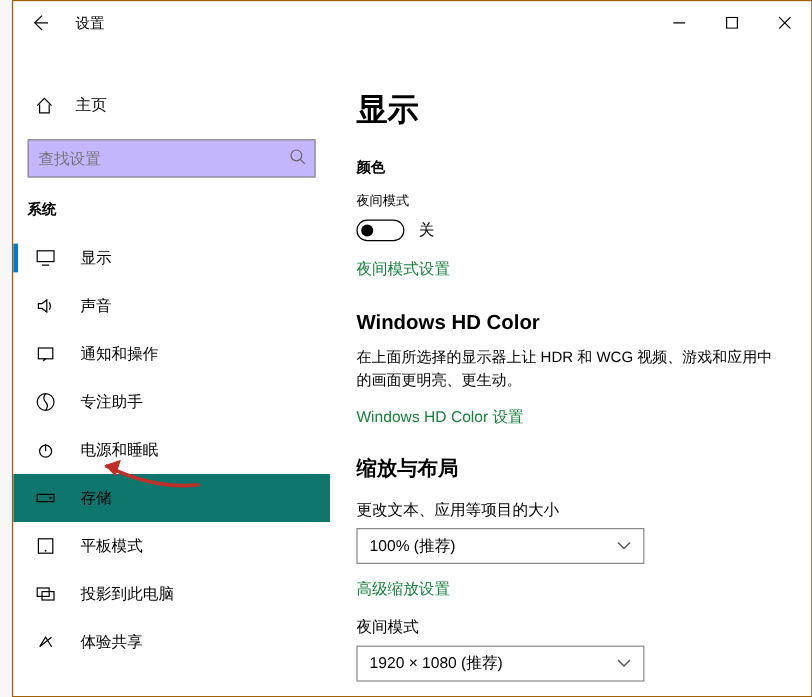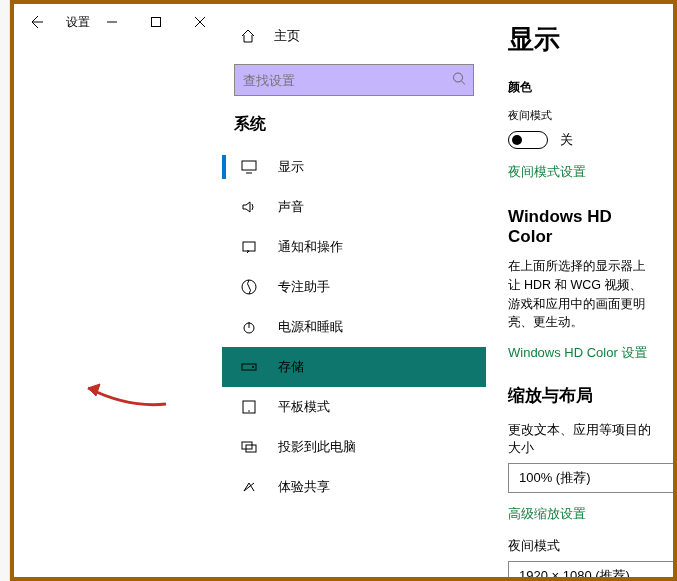--- a/index.html
+++ b/index.html
@@ -9,22 +9,23 @@
     color: #000;
     background: #fff;
     width: 677px;
     height: 581px;
     overflow: hidden;
     position: relative;
   }
   .edge-l { position:absolute; left:0; top:0; width:10px; height:100%; background:#f7f7f7; border-right:1px solid #e8e8e8;}
   .window {
     position: absolute; left:10px; top:0; right:0; bottom:0;
-    display: flex; flex-direction: row; background:#fff;
-    border:4px solid #a16207;
+    display: flex; flex-direction: column; background:#fff;
+    border:1px solid #a16207;
+    gap:19px;
   }
   .titlebar {
     height: 36px; display:flex; align-items:center; justify-content:space-between;
     padding-left:6px;
   }
   .tb-left { display:flex; align-items:center; gap:14px;}
   .back-btn { width:32px; height:32px; display:flex; align-items:center; justify-content:center; }
   .title { font-size:12px; color:#000; }
   .winbtns { display:flex; }
   .winbtn { width:44px; height:32px; display:flex; align-items:center; justify-content:center; color:#000;}
@@ -32,21 +33,21 @@
   .sidebar { width:264px; display:flex; flex-direction:column; padding-top:14px;}
   .home-row { display:flex; align-items:center; gap:18px; height:36px; padding-left:18px; margin-bottom:10px;}
   .home-icon svg { display:block;}
   .search-wrap { padding:0 12px 14px 12px;}
   .search {
     width:100%; height:32px; border:1px solid #888; padding:0 30px 0 8px;
     font-size:13px; color:#555; font-family:inherit; position:relative; background:#c4b5fd;
   }
   .search-box { position:relative;}
   .search-ico { position:absolute; right:8px; top:50%; transform:translateY(-50%); color:#666;}
-  .group-label { font-size:16px; font-weight:600; padding:4px 12px 12px 12px;}
+  .group-label { font-size:12px; font-weight:600; padding:4px 12px 12px 12px;}
   .nav { list-style:none; }
   .nav li { height:40px; display:flex; align-items:center; gap:20px; padding-left:18px; position:relative; cursor:default;}
   .nav li .ico { width:18px; display:flex; justify-content:center; color:#000;}
   .nav li.active-blue::before {
     content:""; position:absolute; left:0; top:8px; bottom:8px; width:4px; background:#0078d4;
   }
   .nav li.hover-grey { background:#0f766e;font-family:Liberation Serif, serif;}
   .main { flex:1; padding:18px 20px 0 22px; overflow:hidden; position:relative;}
   h1 { font-size:26px; font-weight:600; margin-bottom:22px;}
   h2 { font-size:12px; font-weight:600; margin-top:6px; margin-bottom:12px;}

